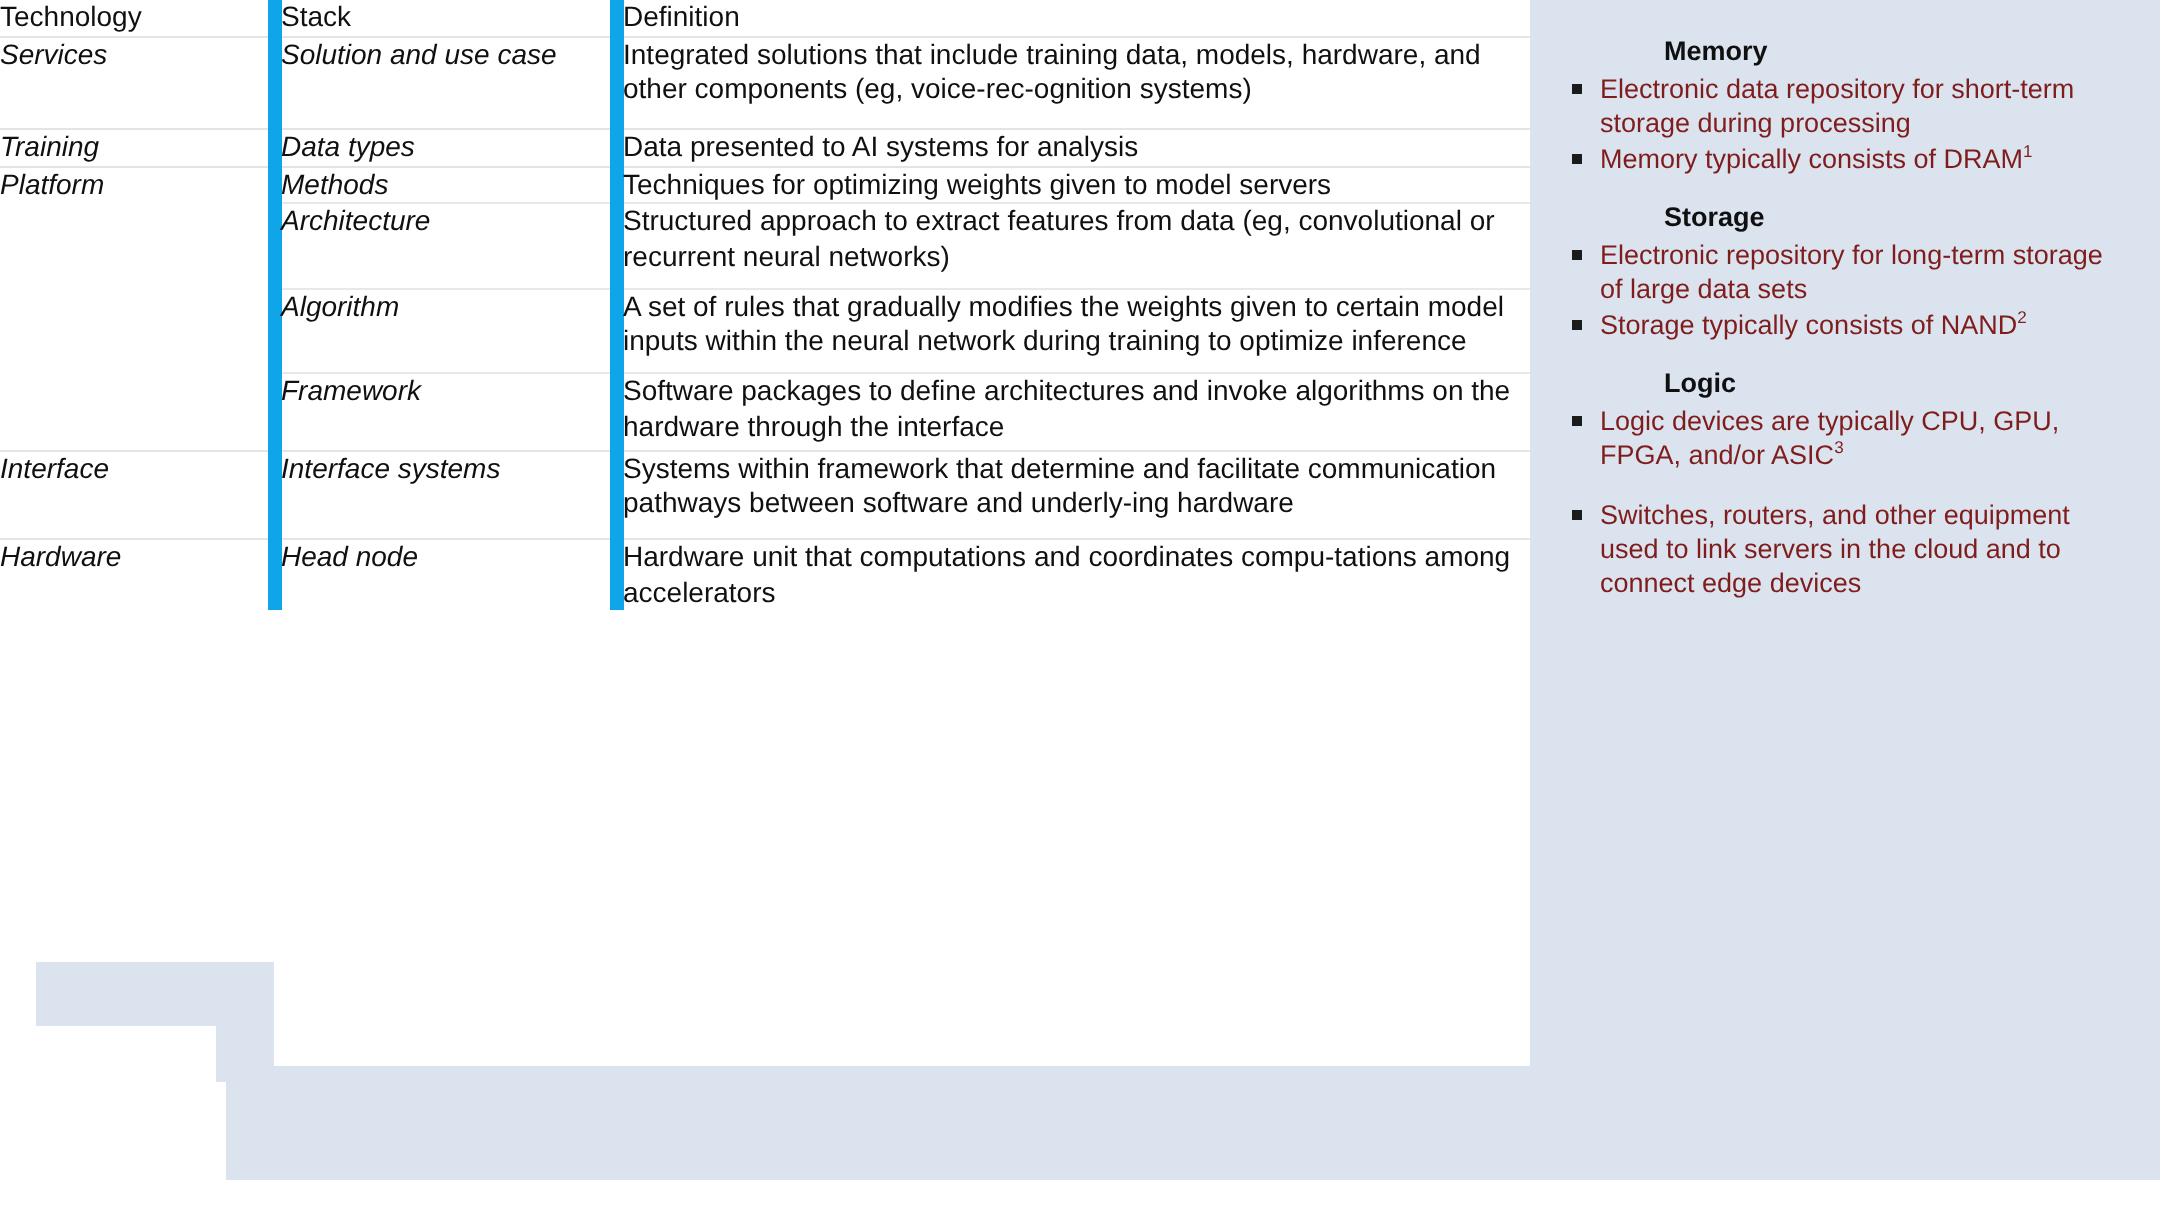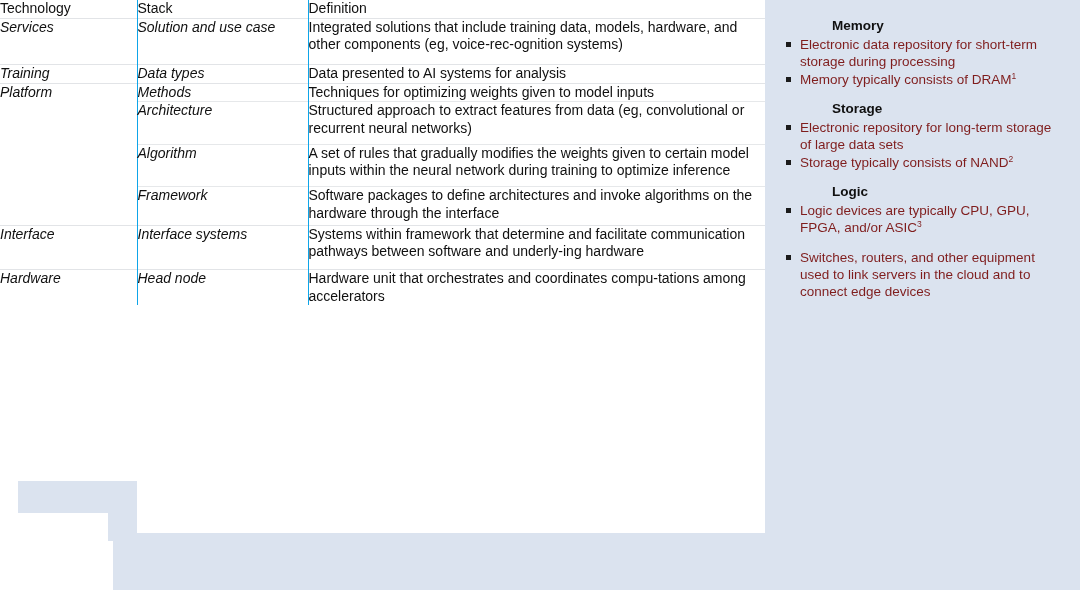--- a/index.html
+++ b/index.html
@@ -105,21 +105,21 @@
     padding: 9px 22px 9px 18px;
     font-size: 14px;
     line-height: 17.5px;
   }
   .cell.pl-stack { padding-left: 14px; }
   .cell.pl-def   { padding-left: 16px; }
   .cell.bold { font-weight: bold; font-style: italic; }
   .cell.head { font-weight: bold; padding-top: 12px; padding-bottom: 11px; }
 
   
-  td.vline-l, th.vline-l { border-left: 1px solid #0ea5e9; }
+  td.vline-l, th.vline-l { border-left: 7px solid #0ea5e9; }
 
   
   tr.rule-full > td, tr.rule-full > th { border-top: 1px solid #e2e4e7; }
   tr.rule-part > td.ruled { border-top: 1px solid #e6e8ea; }
 
   
   #hw-connector {
     position: absolute;
     left: 108px;
     top: 513px;
@@ -215,21 +215,21 @@
 
       <tr class="rule-full">
         <td class="cell bold">Training</td>
         <td class="cell bold pl-stack vline-l">Data types</td>
         <td class="cell pl-def vline-l">Data presented to AI systems for analysis</td>
       </tr>
 
       <tr class="rule-full">
         <td class="cell bold">Platform</td>
         <td class="cell bold pl-stack vline-l">Methods</td>
-        <td class="cell pl-def vline-l">Techniques for optimizing weights given to model inputs</td>
+        <td class="cell pl-def vline-l">Techniques for optimizing weights given to model servers</td>
       </tr>
 
       <tr class="rule-part">
         <td class="cell"></td>
         <td class="cell bold pl-stack vline-l ruled" style="padding-bottom:24px">Architecture</td>
         <td class="cell pl-def vline-l ruled">Structured approach to extract features from data (eg, convolutional or recurrent neural networks)</td>
       </tr>
 
       <tr class="rule-part">
         <td class="cell"></td>
@@ -245,20 +245,20 @@
 
       <tr class="rule-full">
         <td class="cell bold">Interface</td>
         <td class="cell bold pl-stack vline-l" style="padding-bottom:26px">Interface systems</td>
         <td class="cell pl-def vline-l">Systems within framework that determine and facilitate communication pathways between software and underly-ing hardware</td>
       </tr>
 
       <tr class="rule-full">
         <td class="cell bold">Hardware</td>
         <td class="cell bold pl-stack vline-l">Head node</td>
-        <td class="cell pl-def vline-l">Hardware unit that orchestrates and coordinates compu-tations among accelerators</td>
+        <td class="cell pl-def vline-l">Hardware unit that computations and coordinates compu-tations among accelerators</td>
       </tr>
 
 
     </tbody>
   </table>
 
 </div>
 
 </body></html>

